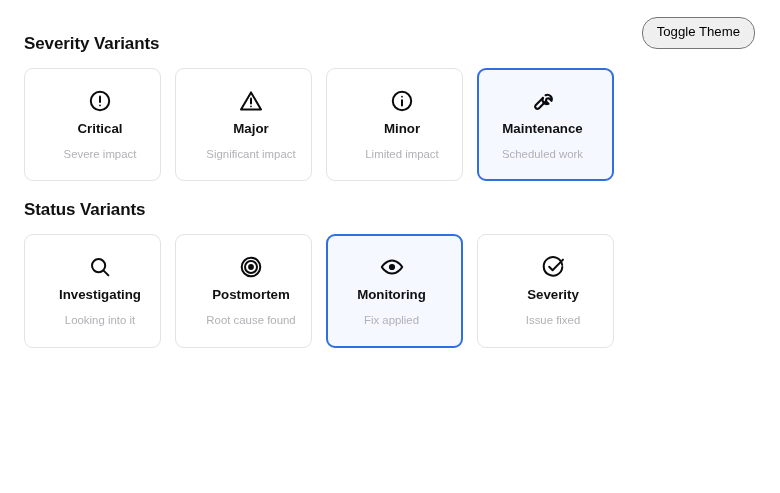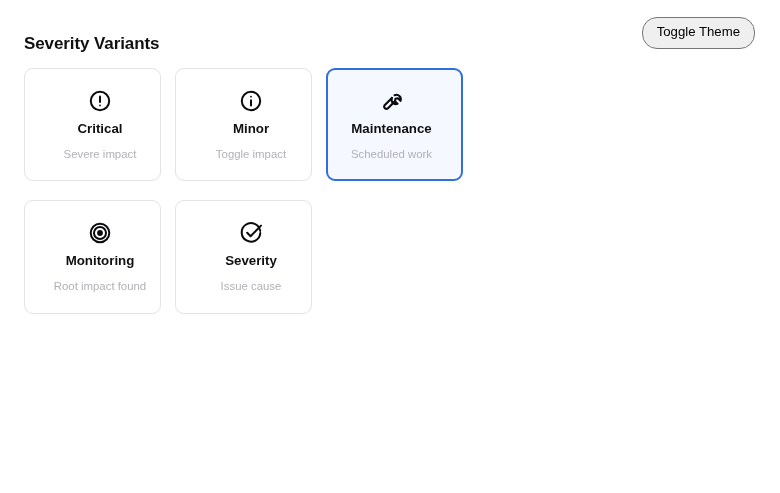--- a/index.html
+++ b/index.html
@@ -136,60 +136,92 @@
               <line x1="12" y1="7.4" x2="12" y2="13"></line>
               <circle cx="12" cy="16.4" r="0.9" fill="currentColor" stroke="none"></circle>
             </svg>
           </span>
           <div class="card-title">Critical</div>
           <div class="card-desc">Severe impact</div>
         </div>
         <div class="card">
           <span class="card-icon">
             <svg viewBox="0 0 24 24" fill="none" stroke="currentColor" stroke-width="2" stroke-linecap="round" stroke-linejoin="round">
+              <path d="M12 3.4 22 20.4H2Z"></path>
+              <line x1="12" y1="9.6" x2="12" y2="14.4"></line>
+              <circle cx="12" cy="17.4" r="0.85" fill="currentColor" stroke="none"></circle>
+            </svg>
+          </span>
+          <div class="card-title">Major</div>
+          <div class="card-desc">Significant impact</div>
+        </div>
+        <div class="card">
+          <span class="card-icon">
+            <svg viewBox="0 0 24 24" fill="none" stroke="currentColor" stroke-width="2" stroke-linecap="round" stroke-linejoin="round">
               <circle cx="12" cy="12" r="9.2"></circle>
               <line x1="12" y1="11.2" x2="12" y2="16.6"></line>
               <circle cx="12" cy="7.7" r="0.9" fill="currentColor" stroke="none"></circle>
             </svg>
           </span>
           <div class="card-title">Minor</div>
-          <div class="card-desc">Toggle impact</div>
+          <div class="card-desc">Limited impact</div>
         </div>
         <div class="card selected">
           <span class="card-icon">
             <svg viewBox="0 0 24 24" fill="none" stroke="currentColor" stroke-width="2.1" stroke-linecap="round" stroke-linejoin="round">
               <path d="M14.6 6.2a4.4 4.4 0 0 1 5.9 5.6l-2.6-2.6-2.4.6-.6 2.4 2.6 2.6a4.4 4.4 0 0 1-5.6-5.9"></path>
               <path d="M11.9 8.9 4.6 16.2a2.3 2.3 0 0 0 3.2 3.2l7.3-7.3"></path>
             </svg>
           </span>
           <div class="card-title">Maintenance</div>
           <div class="card-desc">Scheduled work</div>
         </div>
       </div>
   </div>
 
   <div class="section section-sta">
+    <div class="section-title">Status Variants</div>
     <div class="card-row row-status" id="row-status">
+        <div class="card">
+          <span class="card-icon">
+            <svg viewBox="0 0 24 24" fill="none" stroke="currentColor" stroke-width="2" stroke-linecap="round" stroke-linejoin="round">
+              <circle cx="10.6" cy="10.6" r="6.6"></circle>
+              <line x1="15.6" y1="15.6" x2="20.4" y2="20.4"></line>
+            </svg>
+          </span>
+          <div class="card-title">Investigating</div>
+          <div class="card-desc">Looking into it</div>
+        </div>
         <div class="card">
           <span class="card-icon">
             <svg viewBox="0 0 24 24" fill="none" stroke="currentColor" stroke-width="2" stroke-linecap="round" stroke-linejoin="round">
               <circle cx="12" cy="12" r="9.3"></circle>
               <circle cx="12" cy="12" r="6"></circle>
               <circle cx="12" cy="12" r="2.9" fill="currentColor" stroke="none"></circle>
             </svg>
           </span>
+          <div class="card-title">Postmortem</div>
+          <div class="card-desc">Root cause found</div>
+        </div>
+        <div class="card selected">
+          <span class="card-icon">
+            <svg viewBox="0 0 24 24" fill="none" stroke="currentColor" stroke-width="2" stroke-linecap="round" stroke-linejoin="round">
+              <path d="M1.8 12S5.6 5.4 12 5.4 22.2 12 22.2 12 18.4 18.6 12 18.6 1.8 12 1.8 12Z"></path>
+              <circle cx="12" cy="12" r="3.1" fill="currentColor" stroke="none"></circle>
+            </svg>
+          </span>
           <div class="card-title">Monitoring</div>
-          <div class="card-desc">Root impact found</div>
+          <div class="card-desc">Fix applied</div>
         </div>
         <div class="card">
           <span class="card-icon">
             <svg viewBox="0 0 24 24" fill="none" stroke="currentColor" stroke-width="2" stroke-linecap="round" stroke-linejoin="round">
               <path d="M21.2 9.9A9.3 9.3 0 1 0 21.3 12"></path>
               <polyline points="8.2,11.8 11.6,15.2 22,4.6"></polyline>
             </svg>
           </span>
           <div class="card-title">Severity</div>
-          <div class="card-desc">Issue cause</div>
+          <div class="card-desc">Issue fixed</div>
         </div>
       </div>
   </div>
 
 </div>
 
 </body></html>

